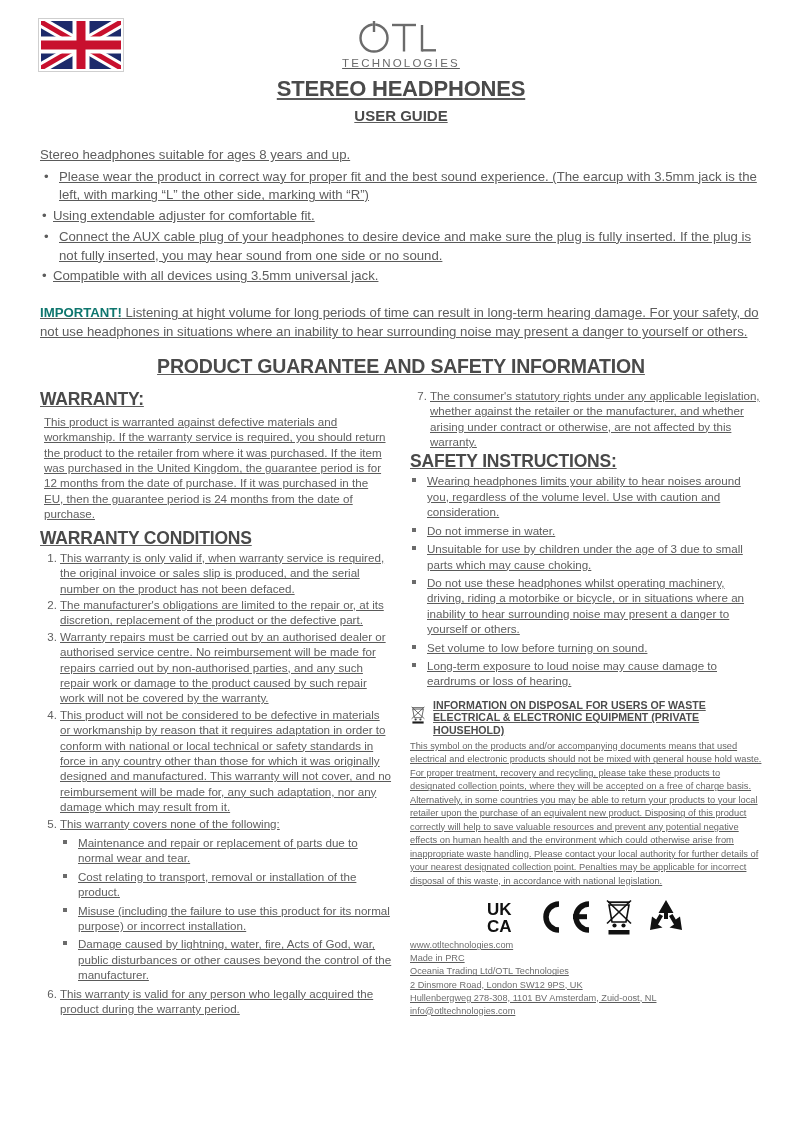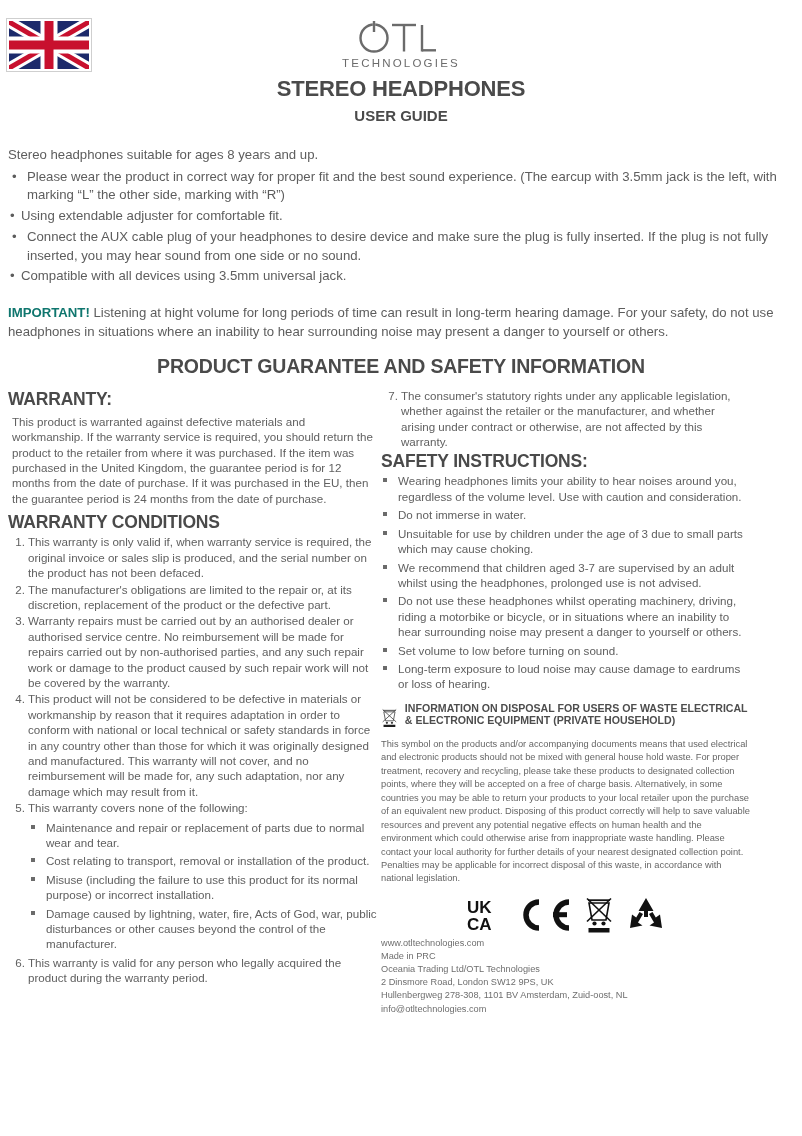--- a/index.html
+++ b/index.html
@@ -6,21 +6,21 @@
   html, body { margin: 0; padding: 0; }
   body {
     width: 802px;
     height: 1136px;
     background: #ffffff;
     font-family: "Liberation Sans", sans-serif;
     color: #5a5a5a;
     position: relative;
     overflow: hidden;
   }
-  .page { width: 802px; height: 916px; position: relative; padding: 0 8px; }
+  .page { width: 802px; height: 916px; position: relative; padding: 0 40px; text-decoration: underline; }
 
   
   .header { position: relative; height: 146px; }
   .flag {
     position: absolute; left: -2px; top: 18px;
     width: 86px; height: 54px;
     border: 1px solid #cfcfcf; background: #fff; padding: 2px;
   }
   .flag-inner {
     width: 100%; height: 100%; position: relative; overflow: hidden;
@@ -70,21 +70,21 @@
 
   .important { font-size: 13.2px; line-height: 1.46; color: #5d5d5d; margin-top: 17px; }
   .important b { color: #0f766e; font-weight: bold; }
 
   .section-title {
     text-align: center; font-size: 19.5px; font-weight: bold;
     color: #4a4a4a; margin-top: 11px; letter-spacing: -0.2px;
   }
 
   
-  .cols { display: flex; gap: 3px; margin-top: 9px; }
+  .cols { display: flex; gap: 18px; margin-top: 9px; }
   .col { width: 370px; }
 
   h2.blk {
     font-size: 17.5px; font-weight: bold; color: #4a4a4a;
     margin: 2px 0 1px 0; letter-spacing: -0.2px;
   }
   h2.blk.sp { margin-top: 6px; }
   p.body { font-size: 11.6px; line-height: 1.33; margin: 4px; color: #606060; }
 
   ol.num { list-style: none; margin: 1px 0 0 0; padding: 0; font-size: 11.6px; line-height: 1.33; }
@@ -237,21 +237,21 @@
           <span>The consumer's statutory rights under any applicable legislation, whether against the retailer or the manufacturer, and whether arising under contract or otherwise, are not affected by this warranty.</span>
         </li>
       </ol>
 
       <h2 class="blk">SAFETY INSTRUCTIONS:</h2>
 
       <ul class="sq">
         <li><span class="sqm"></span><span>Wearing headphones limits your ability to hear noises around you, regardless of the volume level. Use with caution and consideration.</span></li>
         <li><span class="sqm"></span><span>Do not immerse in water.</span></li>
         <li><span class="sqm"></span><span>Unsuitable for use by children under the age of 3 due to small parts which may cause choking.</span></li>
-        <li><span class="sqm"></span><span>We recommend that children aged 3-7 are supervised by an adult whilst using the headphones, prolonged use is not advised.</span></li>
+        <li><span class="sqm"></span></li>
         <li><span class="sqm"></span><span>Do not use these headphones whilst operating machinery, driving, riding a motorbike or bicycle, or in situations where an inability to hear surrounding noise may present a danger to yourself or others.</span></li>
         <li><span class="sqm"></span><span>Set volume to low before turning on sound.</span></li>
         <li><span class="sqm"></span><span>Long-term exposure to loud noise may cause damage to eardrums or loss of hearing.</span></li>
       </ul>
 
       <div class="weee">
         <div class="weee-head">
           <svg width="30" height="34" viewBox="0 0 30 34">
             <path d="M5 6 L25 6 L22 22 L8 22 Z" fill="none" stroke="#3d3d3d" stroke-width="1.4"></path>
             <line x1="4" y1="3.4" x2="26" y2="3.4" stroke="#3d3d3d" stroke-width="1.6"></line>

